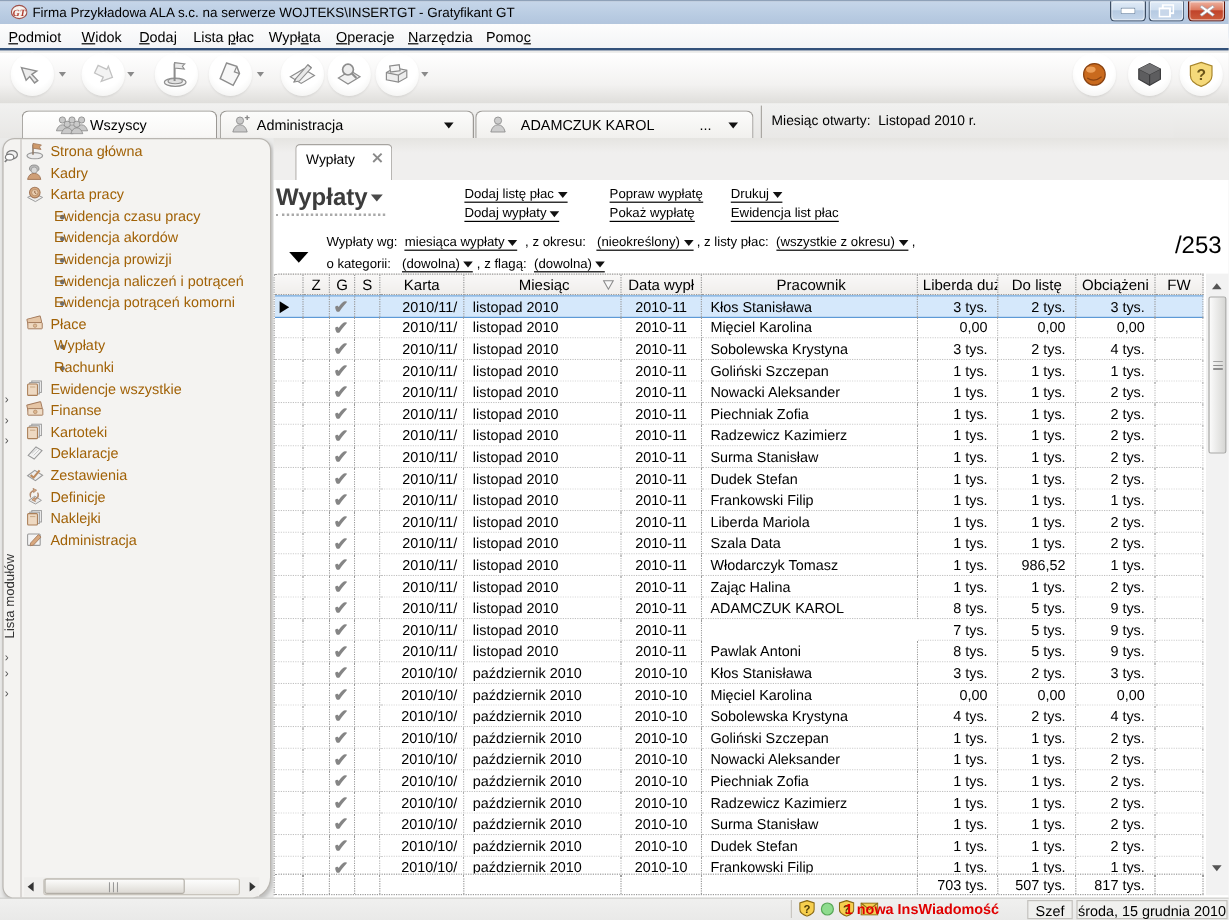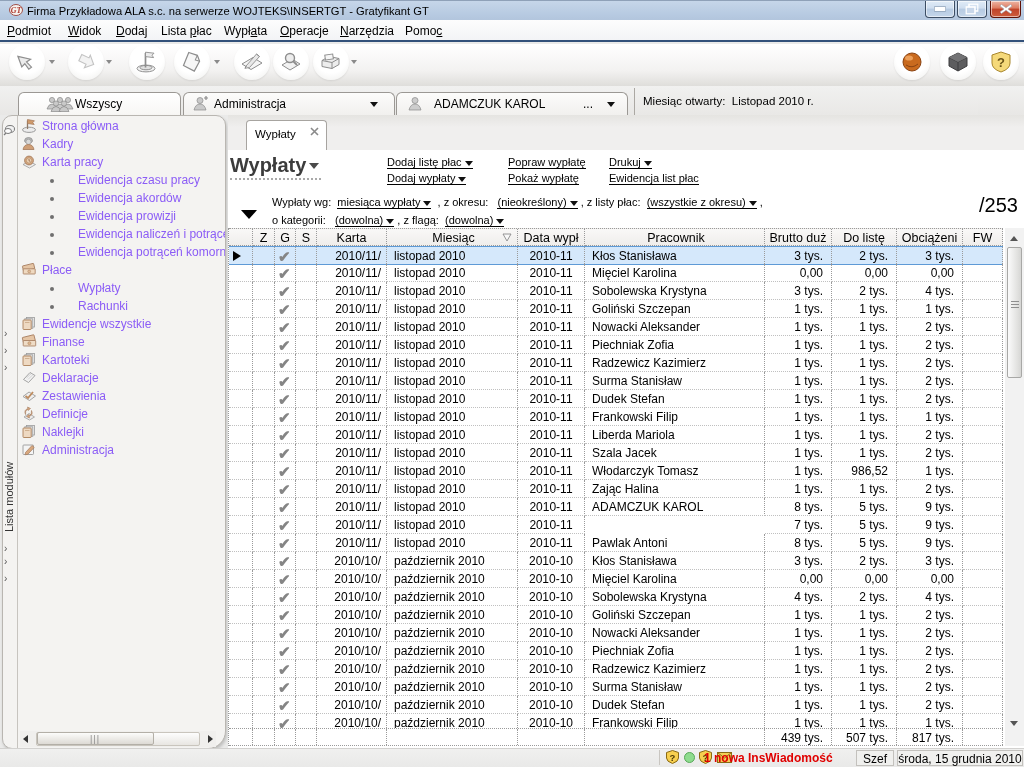--- a/index.html
+++ b/index.html
@@ -25,24 +25,24 @@
 
 #tabbar{position:absolute;left:0;top:86px;width:1024px;height:29px;background:linear-gradient(#f1f1f0,#e8e7e5)}
 .mtab{position:absolute;top:92px;height:23px;border:1px solid #9b9894;border-bottom:none;border-radius:6px 6px 0 0;background:linear-gradient(#fcfcfb,#f1f0ee)}
 .mtab.active{background:linear-gradient(#ffffff,#f7f6f4);height:24px}
 .mtab .mtxt{position:absolute;top:4px;font-size:12px;color:#000;white-space:nowrap}
 #miesiac{position:absolute;left:634px;top:88px;width:344px;height:27px;background:linear-gradient(#f0f0ef,#e9e8e6);border-left:1px solid #abA8a3}
 #miesiac span{position:absolute;left:8px;top:7px;font-size:11.5px}
 
 #sidepanel{position:absolute;left:2px;top:115px;width:224px;height:634px;background:#f4f3f1;border:1px solid #b9b6b1;border-radius:10px 10px 18px 10px;box-shadow:1px 2px 3px rgba(0,0,0,.18)}
 #sidediv{position:absolute;left:17px;top:116px;width:1px;height:632px;background:#c7c4bf}
-.ti{position:absolute;left:18px;width:207px;height:18px;font-size:12px;color:#8b5cf6;white-space:nowrap;overflow:hidden}
+.ti{position:absolute;left:18px;width:207px;height:18px;font-size:12px;color:#a16207;white-space:nowrap;overflow:hidden}
 .tic{position:absolute;left:3px;top:1px}
 .tl1{position:absolute;left:24px;top:2px}
-.tl2{position:absolute;left:60px;top:2px}
+.tl2{position:absolute;left:27px;top:2px}
 .bul{position:absolute;left:32px;top:8px;width:4px;height:4px;border-radius:50%;background:#6f6f6f}
 #pin{position:absolute;left:3px;top:124px}
 .chev{position:absolute;left:4px;font-size:10px;color:#555}
 #lmod{position:absolute;left:3px;top:532px;width:157px;height:13px;font-size:11px;color:#333;transform-origin:0 0;transform:rotate(-90deg);white-space:nowrap}
 
 #hsb{position:absolute;left:20px;top:731px;width:196px;height:16px;background:#f0efed}
 #hsb .tr1{position:absolute;left:16px;top:1px;width:164px;height:14px;background:linear-gradient(#fdfdfd,#e8e6e2);border:1px solid #c9c5bd;border-radius:2px}
 #hsb .th{position:absolute;left:17px;top:1px;width:117px;height:13px;background:linear-gradient(#fcfcfb,#dddad4);border:1px solid #b3afa7;border-radius:2px}
 .arr{position:absolute;width:0;height:0}
 
@@ -404,21 +404,21 @@
 <div id="tbl">
     <div class="hr">
       <div class="c c0"></div>
       <div class="c c1">Z</div>
       <div class="c c2">G</div>
       <div class="c c3">S</div>
       <div class="c c4">Karta</div>
       <div class="c c5">Miesiąc</div>
       <div class="c c6">Data wypł</div>
       <div class="c c7">Pracownik</div>
-      <div class="c c8">Brutto duż</div>
+      <div class="c c8">Liberda duż</div>
       <div class="c c9">Do listę</div>
       <div class="c c10">Obciążeni</div>
       <div class="c c11">FW</div>
     </div>
     <div id="rows">
 <div class="r sel">
 <div class="c c0">
           <span class="mk"></span>
         </div>
         <div class="c c1"></div>
@@ -574,21 +574,21 @@
         <div class="c c11"></div>
 </div>
 <div class="r">
 <div class="c c0"></div>
         <div class="c c1"></div>
         <div class="c c2"><span class="chk">✔</span></div>
         <div class="c c3"></div>
 <div class="c c4 tr">2010/11/</div>
         <div class="c c5">listopad 2010</div>
         <div class="c c6 tc">2010-11</div>
-        <div class="c c7">Szala Jacek</div>
+        <div class="c c7">Szala Data</div>
 <div class="c c8 tr">1 tys.</div>
         <div class="c c9 tr">1 tys.</div>
         <div class="c c10 tr">2 tys.</div>
         <div class="c c11"></div>
 </div>
 <div class="r">
 <div class="c c0"></div>
         <div class="c c1"></div>
         <div class="c c2"><span class="chk">✔</span></div>
         <div class="c c3"></div>
@@ -799,21 +799,21 @@
 </div>
     <div id="sumrow">
       <div class="c c0"></div>
       <div class="c c1"></div>
       <div class="c c2"></div>
       <div class="c c3"></div>
       <div class="c c4"></div>
       <div class="c c5"></div>
       <div class="c c6"></div>
       <div class="c c7"></div>
-      <div class="c c8 tr">439 tys.</div>
+      <div class="c c8 tr">703 tys.</div>
       <div class="c c9 tr">507 tys.</div>
       <div class="c c10 tr">817 tys.</div>
       <div class="c c11"></div>
     </div>
   </div>
 <svg id="sort" viewBox="0 0 10 9">
     <path d="M1 1 L9 1 L5 8 Z" fill="#f8f8f8" stroke="#8a8a8a" stroke-width="0.9"></path>
   </svg>
 <div id="vsb">
     <div class="arr" style="left:5px;top:8px;border-left:4px solid transparent;border-right:4px solid transparent;border-bottom:5px solid #555"></div>

